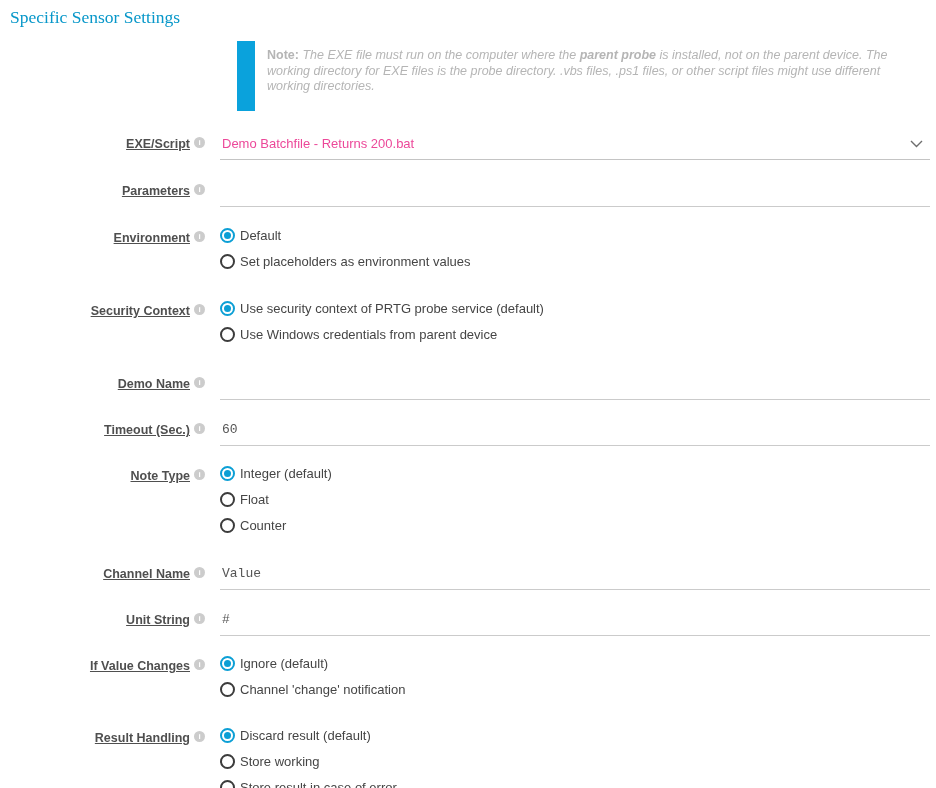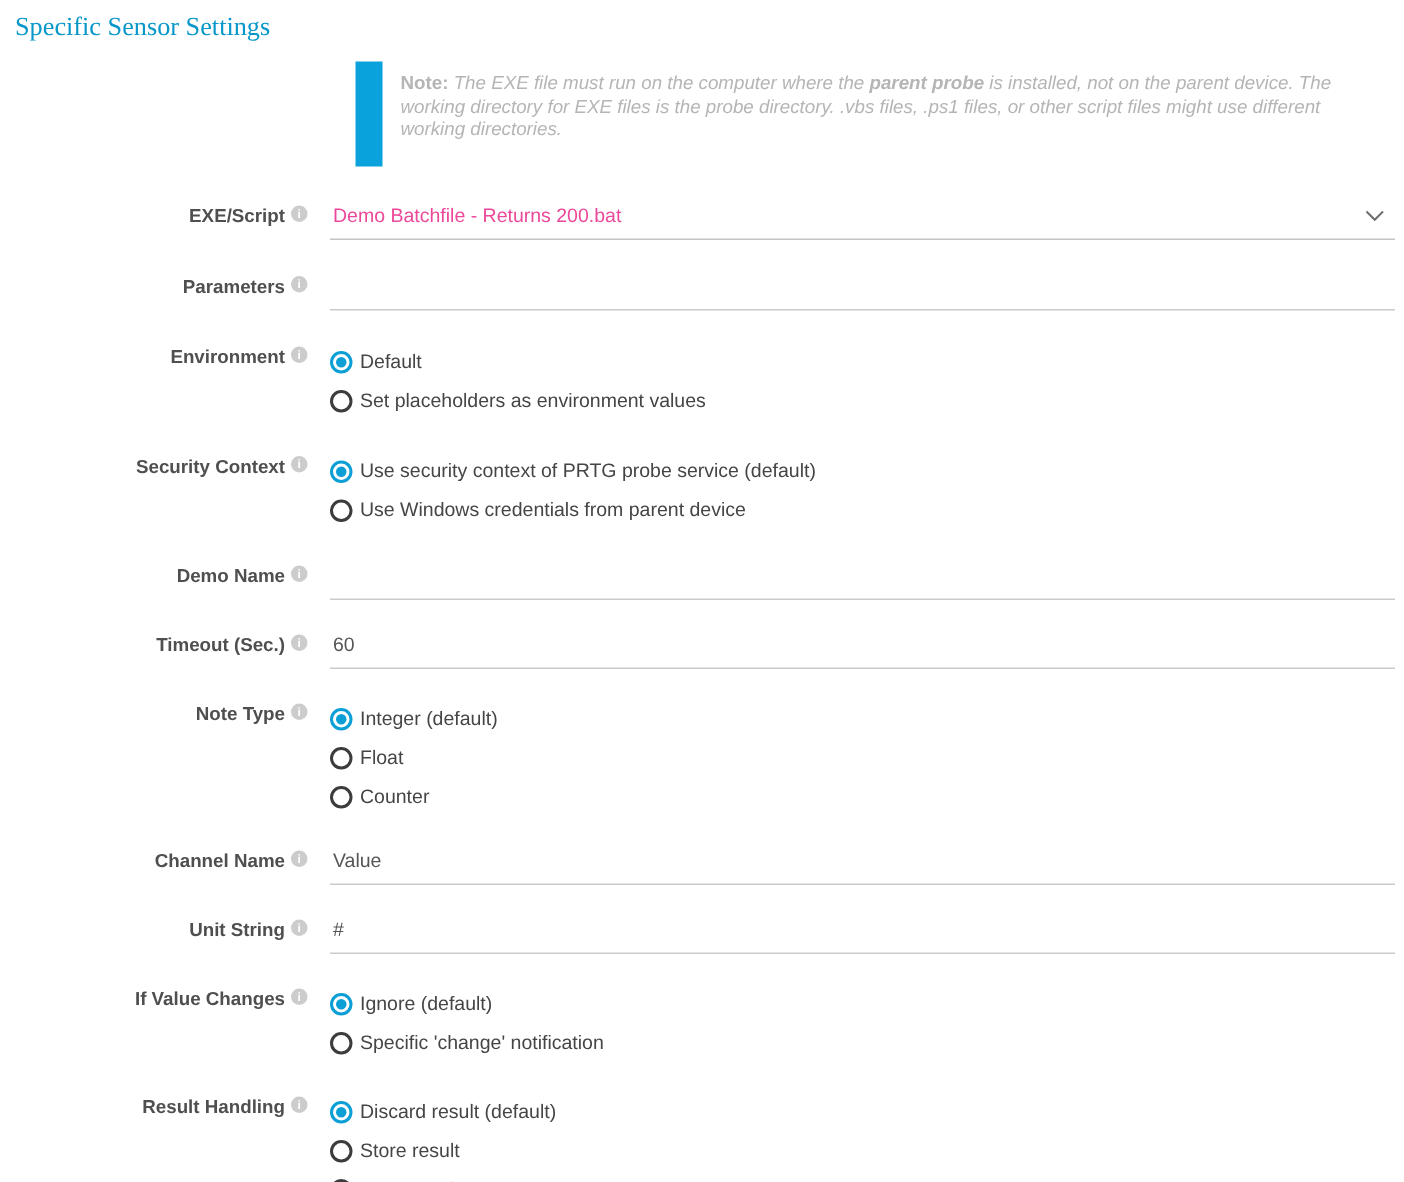--- a/index.html
+++ b/index.html
@@ -30,44 +30,44 @@
   .note-bar{width:18px;background:var(--accent);flex:none;align-self:stretch;}
   .note-text{
     margin-left:12px;max-width:642px;padding-top:7px;
     font-size:12.5px;line-height:15.5px;color:#b5b5b5;font-style:italic;
   }
   .note-text b{font-style:normal;font-weight:bold;}
   .note-text .bold-italic{font-weight:bold;font-style:italic;}
   
   .label-cell{
     text-align:right;padding-top:5px;line-height:15px;
-    font-size:12.5px;font-weight:bold;color:#4f4f4f;white-space:nowrap;
+    font-size:12.5px;font-weight:bold;color:#4f4f4f;white-space:nowrap;text-decoration:underline;
   }
   .info-icon{
     display:inline-block;width:11px;height:11px;margin-left:4px;
     border-radius:50%;background:#cccccc;color:#ffffff;
     font-size:8px;font-weight:bold;line-height:11px;text-align:center;
     font-style:normal;vertical-align:3px;cursor:pointer;
   }
   
   .text-input{
     display:block;width:100%;border:none;border-bottom:1px solid #cbcbcb;
     background:transparent;outline:none;
     padding:4px 2px 8px 2px;font-size:13px;color:#555555;
-    font-family:Liberation Sans, sans-serif;border-radius:0;
+    font-family:Liberation Mono, monospace;border-radius:0;
   }
   
   .select-control{
     position:relative;border-bottom:1px solid #c4c4c4;
     padding:4px 26px 8px 2px;font-size:13px;color:#ec4899;cursor:pointer;
   }
   .select-chevron{position:absolute;right:7px;top:8px;line-height:0;}
   
   .radio-group{padding-top:2px;}
-  .radio-option{display:flex;align-items:center;height:26px;cursor:pointer;}
+  .radio-option{display:flex;align-items:flex-start;height:26px;cursor:pointer;}
   .radio{
     width:15px;height:15px;flex:none;border-radius:50%;
     border:2px solid #3c3c3c;position:relative;background:#fff;
   }
   .radio.radio-selected{border-color:var(--radio);}
   .radio.radio-selected::after{
     content:"";position:absolute;left:50%;top:50%;
     width:7px;height:7px;margin:-3.5px 0 0 -3.5px;
     border-radius:50%;background:var(--radio);
   }
@@ -173,35 +173,35 @@
 
   <div class="row tight">
     <div class="label-cell"><span>If Value Changes</span><span class="info-icon">i</span></div>
     <div class="radio-group">
       <div class="radio-option">
         <span class="radio radio-selected"></span>
         <span class="radio-label">Ignore (default)</span>
       </div>
       <div class="radio-option">
         <span class="radio"></span>
-        <span class="radio-label">Specific 'change' notification</span>
+        <span class="radio-label">Channel 'change' notification</span>
       </div>
     </div>
   </div>
 
   <div class="row tight">
     <div class="label-cell"><span>Result Handling</span><span class="info-icon">i</span></div>
     <div class="radio-group">
       <div class="radio-option">
         <span class="radio radio-selected"></span>
         <span class="radio-label">Discard result (default)</span>
       </div>
       <div class="radio-option">
         <span class="radio"></span>
-        <span class="radio-label">Store result</span>
+        <span class="radio-label">Store working</span>
       </div>
       <div class="radio-option">
         <span class="radio"></span>
         <span class="radio-label">Store result in case of error</span>
       </div>
     </div>
   </div>
 
 </div>
 

